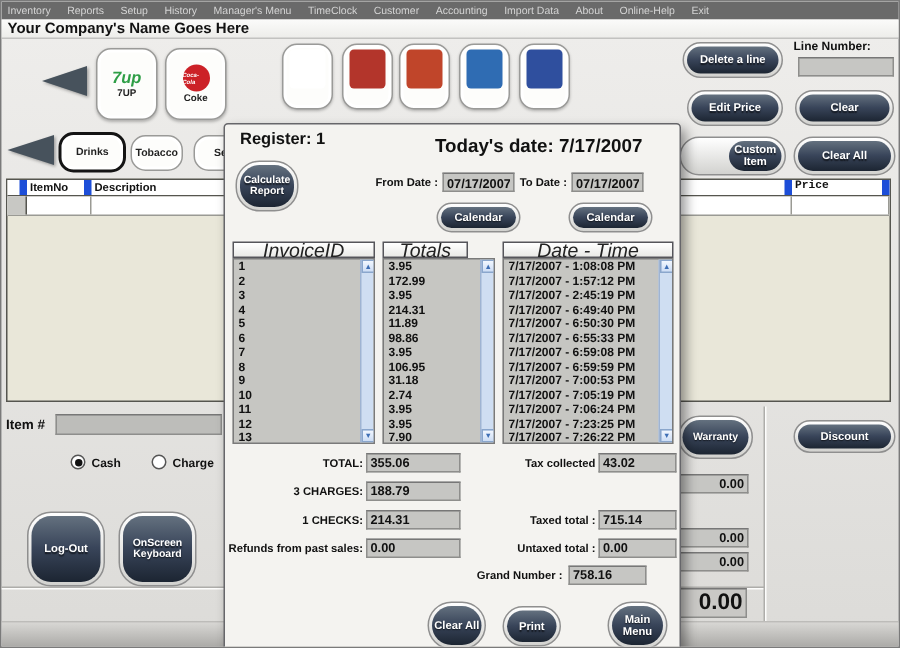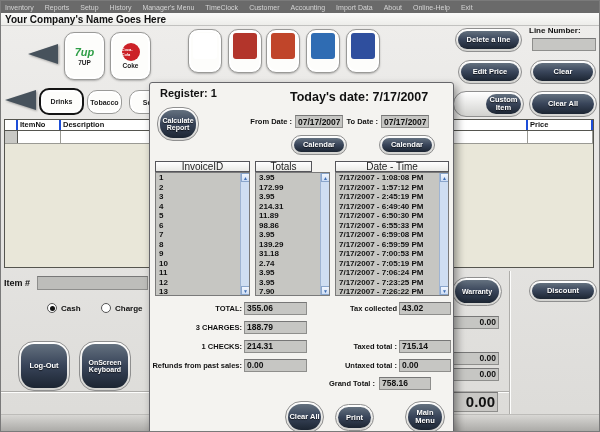--- a/index.html
+++ b/index.html
@@ -36,33 +36,33 @@
   .prod { position:absolute; background:#fdfdfb; border:1px solid #9a9a98; border-radius:10px; box-shadow:inset 0 0 0 2px #fff, 0 1px 2px rgba(0,0,0,.25);
           display:flex; flex-direction:column; align-items:center; justify-content:center; gap:1px; z-index:1; cursor:pointer; }
   .prod .plabel { font-size:6.5px; font-weight:bold; color:#222; }
   .tab { position:absolute; background:#fdfdfb; border:1.5px solid #9a9a98; border-radius:10px; display:flex; align-items:center; justify-content:center;
          font-size:7px; font-weight:bold; color:#222; z-index:1; cursor:pointer; box-shadow:inset 0 0 0 2px #fff; }
   .tab.sel { border:2.5px solid #141414; }
 
   
   #grid { position:absolute; left:3px; top:118px; width:590px; height:149px; background:#e9e7d9; border:1px solid #55554f; z-index:1; }
   #grid .hrow { display:flex; height:11px; background:#fff; border-bottom:1px solid #55554f; }
-  #grid .hrow div { font-size:7.5px; font-weight:600; color:#111; border-right:2px solid #1d4ed8; padding:0 2px; overflow:hidden; }
+  #grid .hrow div { font-size:7.5px; font-weight:600; color:#111; border-right:5px solid #1d4ed8; padding:0 2px; overflow:hidden; }
   #grid .r1 { display:flex; height:13px; background:#fff; border-bottom:1px solid #9a9a94; }
   #grid .r1 div { border-right:1px solid #9a9a94; }
-  .cw0{width:13px;} .cw1{width:43px;} .cw2{width:467px;} .cw3{flex:1;}
+  .cw0{width:13px;} .cw1{width:43px;} .cw2{width:467px;} .cw3{flex:1;font-family:Liberation Mono, monospace;}
   #grid .r1 .cw0 { background:#c8c8c4; border-right:1px solid #55554f; }
 
   
   #dlg { position:absolute; left:148px; top:37px; width:305px; height:353px; background:#f4f3f0; border:1px solid #66666a;
          border-radius:3px; box-shadow:3px 4px 8px rgba(0,0,0,.4); z-index:20;margin-top:44px; }
   .dabs { position:absolute; }
   #dlg .lblB { font-weight:bold; color:#111; }
   .lhead { position:absolute; height:11px; background:linear-gradient(#ffffff,#e9e9e6); border:1px solid #55555a;
-           font-size:10px; color:#222; display:flex; align-items:center; justify-content:center; }
+           font-size:13px; color:#222; display:flex; align-items:center; justify-content:center;font-style:italic; }
   .lbox { position:absolute; top:89px; height:124px; background:#c6c6c2; border:1px solid #7a7a7a; overflow:hidden; padding-right:9px; }
   .lrow { height:9.54px; font-size:8px; font-weight:bold; color:#111; padding-left:3px; white-space:nowrap; overflow:hidden; line-height:9.6px; }
   .sb { position:absolute; top:0; right:0; bottom:0; width:9px; background:#cfdef2; border-left:1px solid #9fb4d2; }
   .sbBtn { position:absolute; left:0; width:9px; height:9px; background:linear-gradient(#f2f7ff,#cdddf5); border:1px solid #8aa6cc;
            color:#3f6fb5; font-size:5px; display:flex; align-items:center; justify-content:center; cursor:pointer; }
   .sbup { top:0; } .sbdn { bottom:0; }
 
   .slab { position:absolute; font-size:7.5px; font-weight:bold; color:#111; text-align:right; }
 
   
@@ -262,21 +262,21 @@
     </div>
     <div class="lbox" style="left:105px; width:75px;">
       <div id="tot-list">
           <div class="lrow">3.95</div>
           <div class="lrow">172.99</div>
           <div class="lrow">3.95</div>
           <div class="lrow">214.31</div>
           <div class="lrow">11.89</div>
           <div class="lrow">98.86</div>
           <div class="lrow">3.95</div>
-          <div class="lrow">139.29</div>
+          <div class="lrow">106.95</div>
           <div class="lrow">31.18</div>
           <div class="lrow">2.74</div>
           <div class="lrow">3.95</div>
           <div class="lrow">3.95</div>
           <div class="lrow">7.90</div>
         </div>
       <div class="sb">
         <div class="sbBtn sbup">▲</div>
         <div class="sbBtn sbdn">▼</div>
       </div>
@@ -311,21 +311,21 @@
     <div class="field" style="left:94px; top:257px; width:63px; height:13px;">214.31</div>
     <div class="slab" style="left:-8px; top:278px; width:100px;">Refunds from past sales:</div>
     <div class="field" style="left:94px; top:276px; width:63px; height:13px;">0.00</div>
 
     <div class="slab" style="left:140px; top:221px; width:107px;">Tax collected</div>
     <div class="field" style="left:249px; top:219px; width:52px; height:13px;">43.02</div>
     <div class="slab" style="left:140px; top:259px; width:107px;">Taxed total :</div>
     <div class="field" style="left:249px; top:257px; width:52px; height:13px;">715.14</div>
     <div class="slab" style="left:140px; top:278px; width:107px;">Untaxed total :</div>
     <div class="field" style="left:249px; top:276px; width:52px; height:13px;">0.00</div>
-    <div class="slab" style="left:120px; top:296px; width:105px;">Grand Total :</div>
+    <div class="slab" style="left:120px; top:296px; width:105px;">Grand Number :</div>
     <div class="field" style="left:229px; top:294px; width:52px; height:13px;">758.16</div>
 
     <div class="bez sq" style="left:135px; top:318px; width:39px; height:32px;">
       <div class="dk f75" style="white-space:pre-line;">Clear All</div>
       </div>
     <div class="bez sq" style="left:185px; top:321px; width:39px; height:27px;">
       <div class="dk f75">Print</div>
       </div>
     <div class="bez sq" style="left:255px; top:318px; width:40px; height:32px;">
       <div class="dk f75" style="white-space:pre-line;">Main Menu</div>

